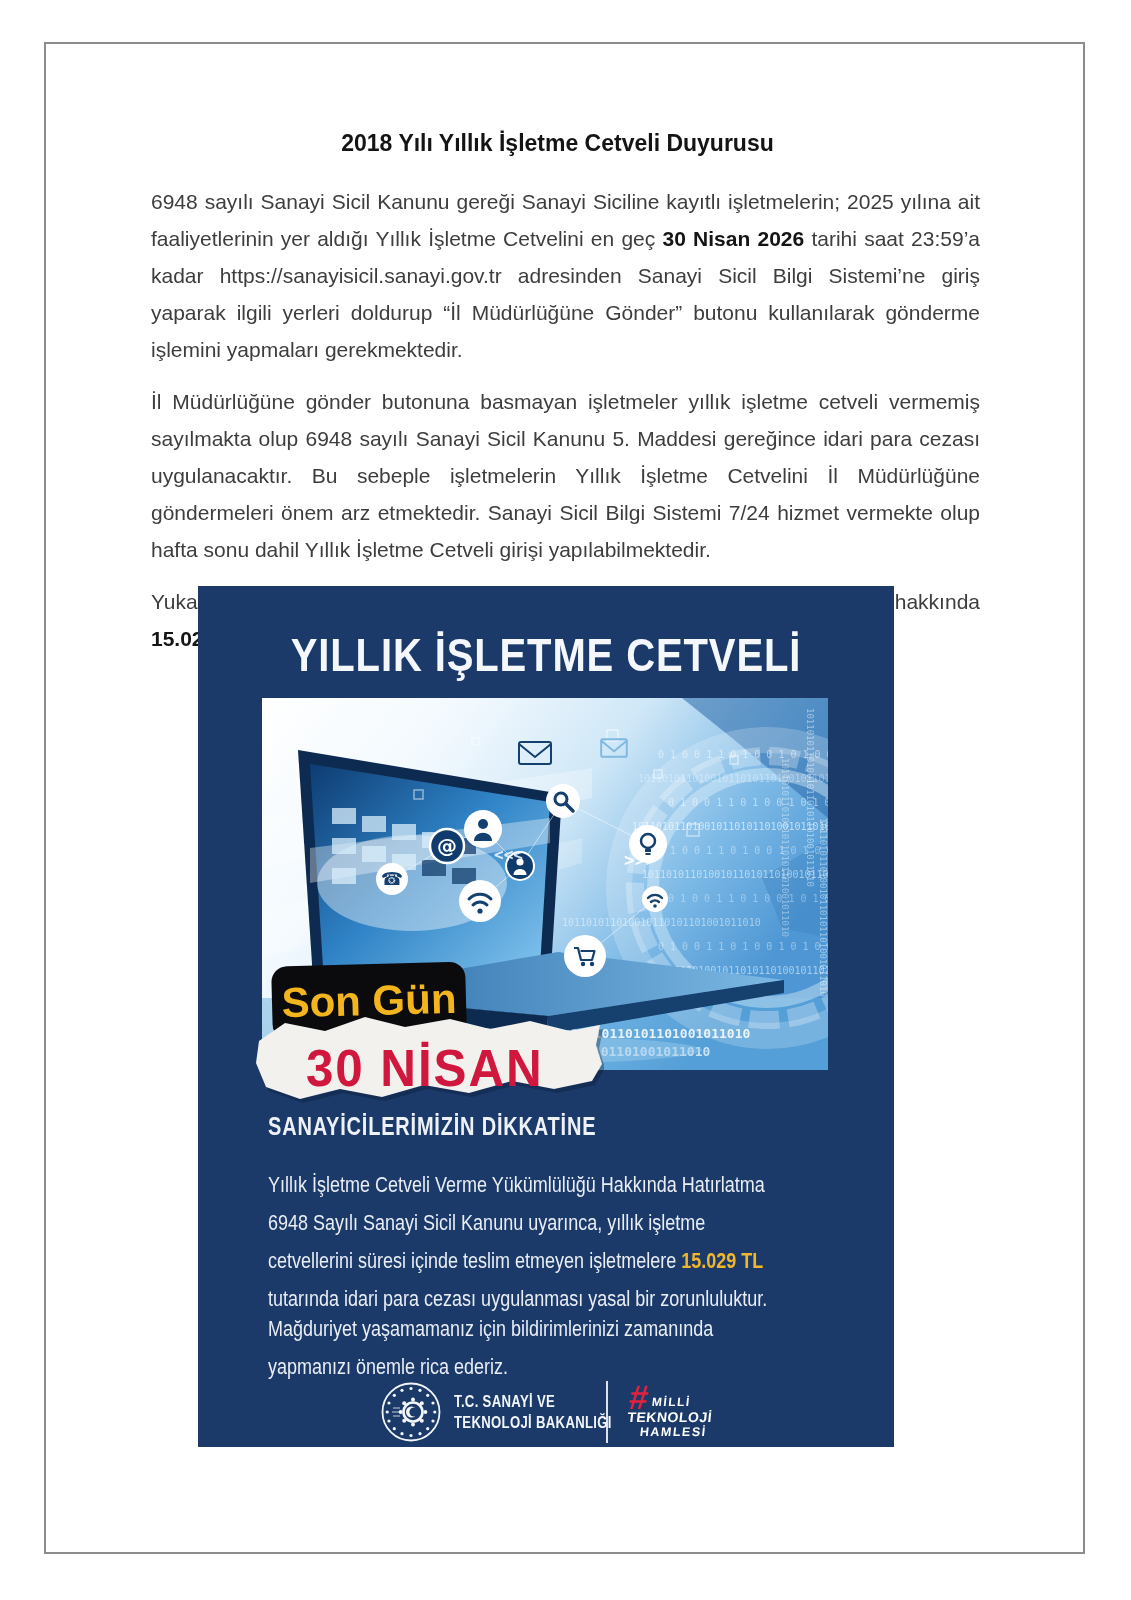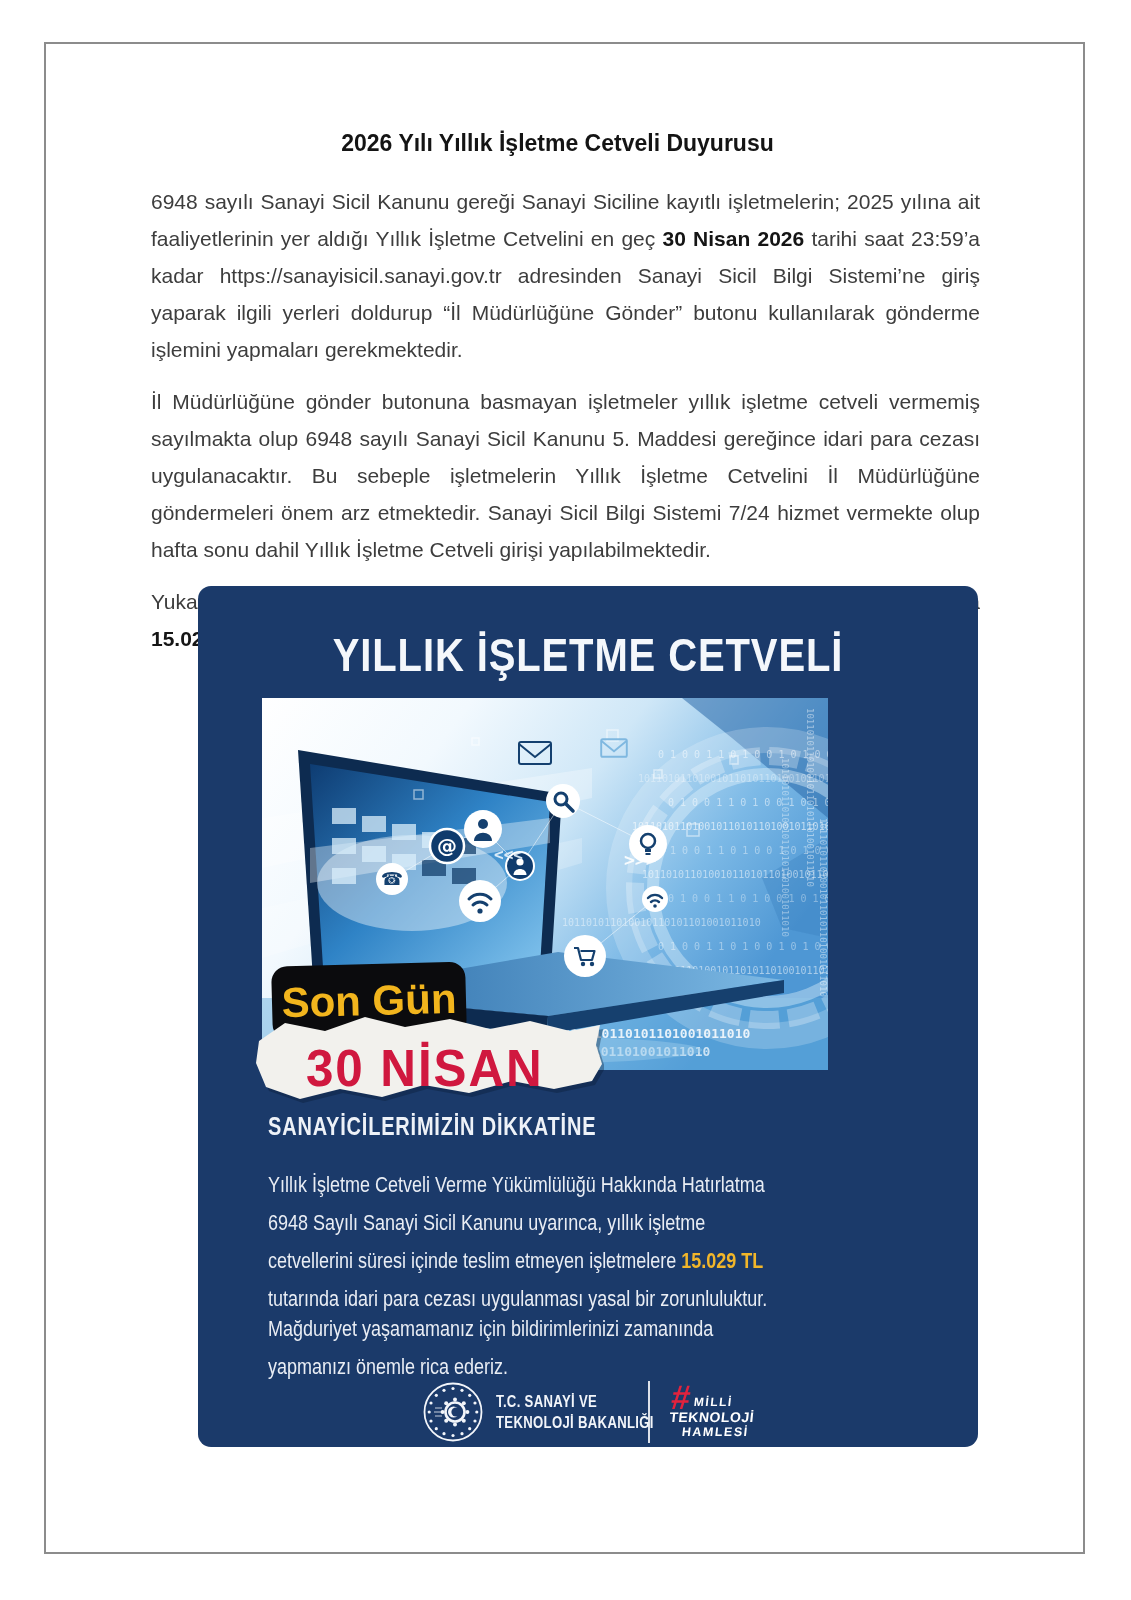--- a/index.html
+++ b/index.html
@@ -5,21 +5,21 @@
   html,body{margin:0;padding:0;background:#ffffff;}
   .page{position:relative;width:1131px;height:1600px;background:#ffffff;overflow:hidden;
         font-family:"Liberation Sans",sans-serif;}
   .frame{position:absolute;left:44px;top:42px;width:1037px;height:1508px;border:2px solid #8c8c8c;}
   .doc{position:absolute;left:135px;top:130px;width:845px;}
   .doc-title{margin:0 0 26px 0;text-align:center;font-size:23px;font-weight:700;color:#141414;}
   .doc p{margin:0 0 15px 16px;font-size:21px;line-height:37px;text-align:justify;color:#3d3d3d;}
   .doc p strong{font-weight:700;color:#151515;}
 
   
-  .poster{position:absolute;left:198px;top:586px;width:780px;height:861px;background:#1b3a6a;border-radius:13px;}
+  .poster{position:absolute;left:198px;top:586px;width:696px;height:861px;background:#1b3a6a;}
   .poster-title{position:absolute;left:0;top:42px;width:100%;text-align:center;
         font-size:46px;font-weight:800;letter-spacing:1px;color:#f4f7fb;
         transform:scaleX(.87);}
   .tech{position:absolute;left:64px;top:112px;width:566px;height:372px;}
   .tech svg{display:block;width:100%;height:100%;}
 
   .badge{position:absolute;left:74px;top:378px;width:194px;height:74px;background:#0b0b0d;
         border-radius:16px;display:flex;align-items:center;justify-content:center;
         color:#f2b51d;font-size:42px;font-weight:800;transform:rotate(-1.5deg);}
   .paper{position:absolute;left:54px;top:420px;width:352px;height:98px;}
@@ -50,21 +50,21 @@
 
   .mono{font-family:"DejaVu Sans Mono",monospace;}
 </style>
 </head>
 <body>
 
 <div class="page">
   <div class="frame"></div>
 
   <div class="doc">
-    <h1 class="doc-title">2026 Yılı Yıllık İşletme Cetveli Duyurusu</h1>
+    <h1 class="doc-title">2018 Yılı Yıllık İşletme Cetveli Duyurusu</h1>
 
     <p><span>6948 sayılı Sanayi Sicil Kanunu gereği Sanayi Siciline kayıtlı işletmelerin; 2025 yılına ait faaliyetlerinin yer aldığı Yıllık İşletme Cetvelini en geç </span><strong>30 Nisan 2026</strong><span> tarihi saat 23:59’a kadar https://sanayisicil.sanayi.gov.tr adresinden Sanayi Sicil Bilgi Sistemi’ne giriş yaparak ilgili yerleri doldurup “İl Müdürlüğüne Gönder” butonu kullanılarak gönderme işlemini yapmaları gerekmektedir.</span></p>
 
     <p>İl Müdürlüğüne gönder butonuna basmayan işletmeler yıllık işletme cetveli vermemiş sayılmakta olup 6948 sayılı Sanayi Sicil Kanunu 5. Maddesi gereğince idari para cezası uygulanacaktır. Bu sebeple işletmelerin Yıllık İşletme Cetvelini İl Müdürlüğüne göndermeleri önem arz etmektedir. Sanayi Sicil Bilgi Sistemi 7/24 hizmet vermekte olup hafta sonu dahil Yıllık İşletme Cetveli girişi yapılabilmektedir.</p>
 
     <p><span>Yukarıda belirtilen tarihe kadar Yıllık İşletme Cetvelini vermeyen işletmeler hakkında </span><strong>15.029,00(onbeşbinyirmidokuz) ₺</strong><span> idari para cezası uygulanacaktır.</span></p>
   </div>
 
   <div class="poster">
     <div class="poster-title">YILLIK İŞLETME CETVELİ</div>

